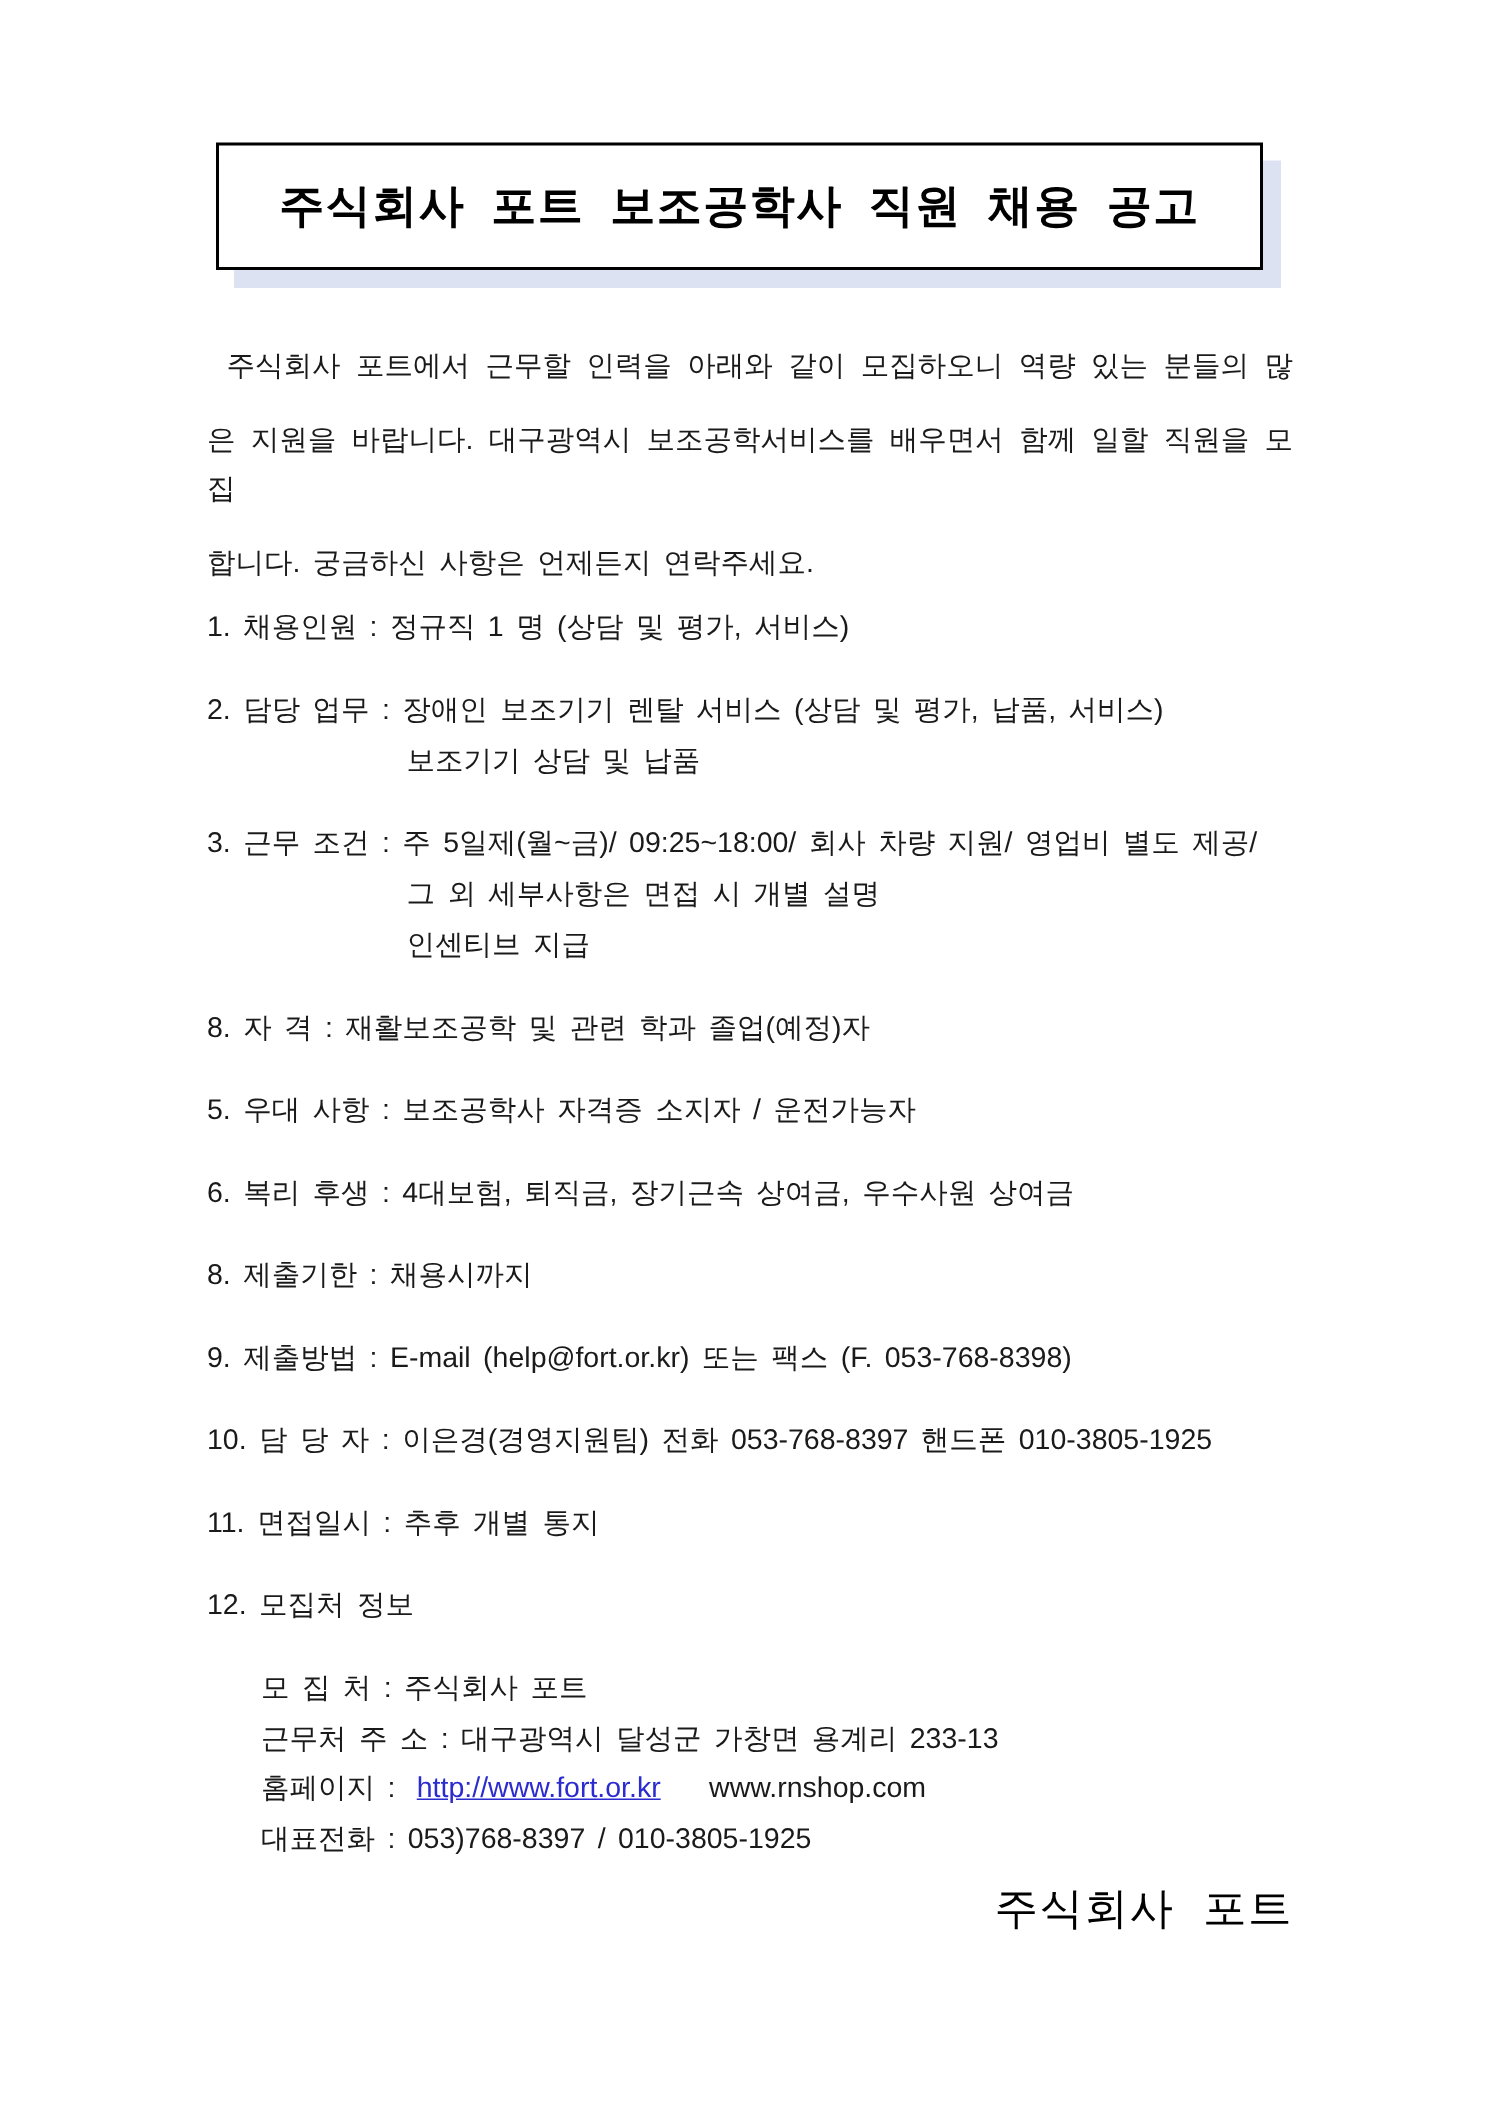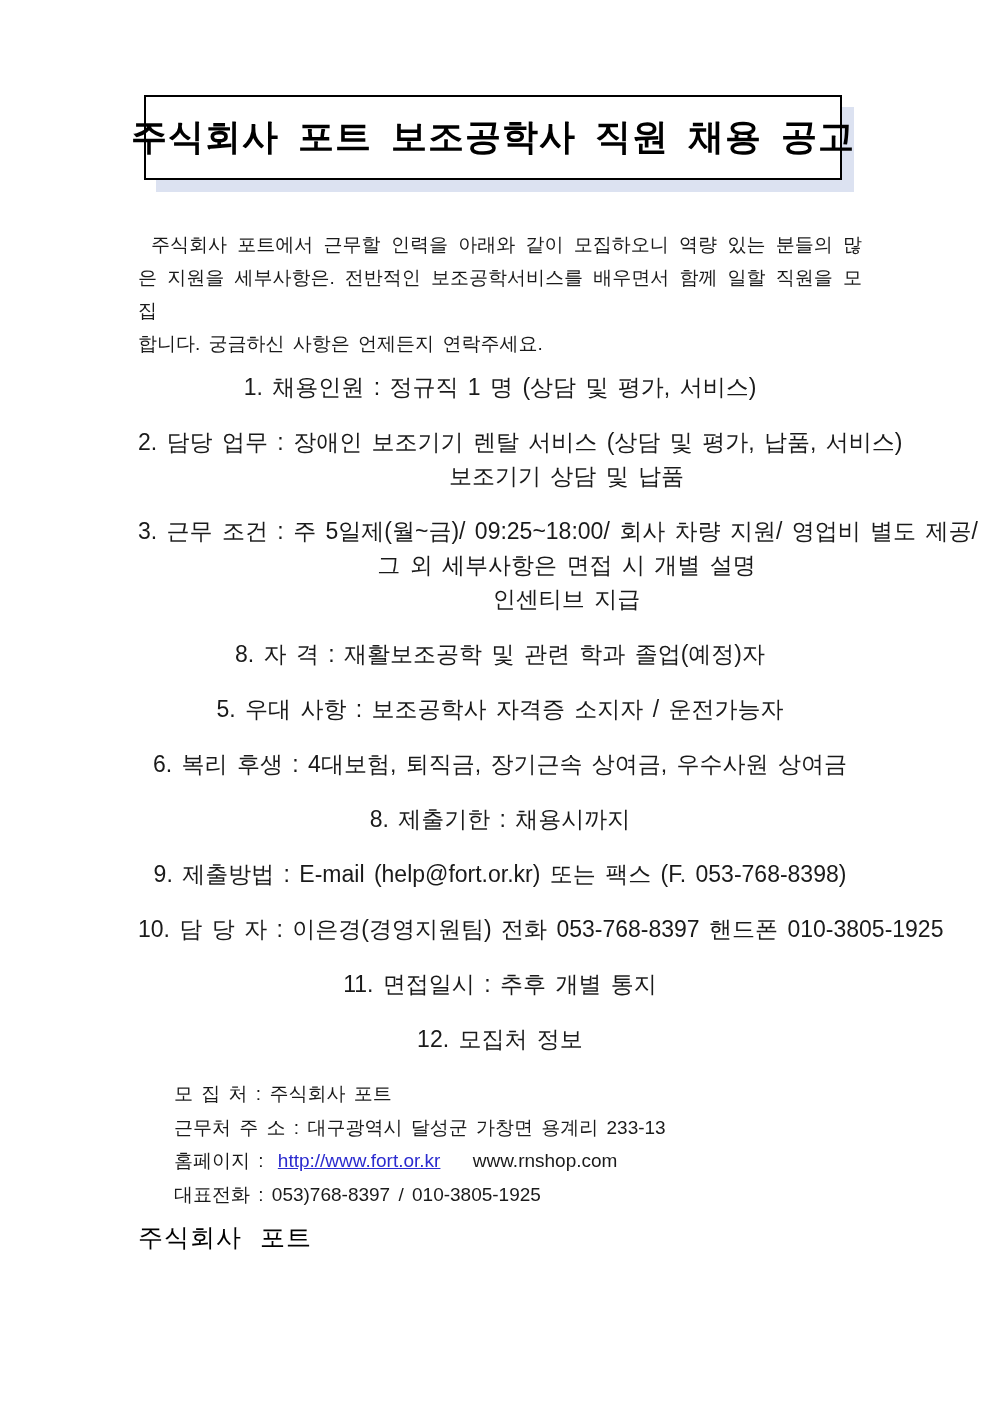--- a/index.html
+++ b/index.html
@@ -21,60 +21,60 @@
   
   .title-box{
     width:698px;height:85px;
     margin-left:6px;
     border:2px solid #000;
     background:#fff;
     box-shadow:12px 12px 0 0 var(--shadow);
     display:flex;align-items:center;justify-content:center;
   }
   .title{
-    font-size:36px;font-weight:bold;color:#000;
+    font-size:30px;font-weight:bold;color:#000;
     letter-spacing:1px;word-spacing:8px;white-space:nowrap;text-align:center;
   }
   
   .intro{margin-top:48px;width:724px;font-size:19px;line-height:33px;word-spacing:3px;}
-  .intro-line{text-align:justify;}
+  .intro-line{text-align:justify;margin-top:16px;}
   .intro-line.jfull{text-align-last:justify;}
   .intro-line.first{text-indent:13px;}
   
-  .list{margin-top:10px;font-size:23px;line-height:34px;word-spacing:3px;text-align:center;}
+  .list{margin-top:10px;font-size:19px;line-height:34px;word-spacing:3px;}
   .item{margin-bottom:21px;}
   .line{white-space:nowrap;}
   .cont{padding-left:133px;}
   .cont-sub{padding-left:70px;}
   
   .info-block{margin-top:13px;padding-left:36px;font-size:19px;line-height:33.5px;word-spacing:3px;}
   .info-line{white-space:nowrap;}
   .label{margin-right:6px;}
   a.link{color:var(--link);text-decoration:underline;cursor:pointer;text-align:right;}
   .extra{margin-left:24px;}
   
   .footer{
     margin-top:10px;
-    text-align:left;
-    font-size:25px;color:#000;
+    text-align:right;
+    font-size:29px;color:#000;
     word-spacing:10px;letter-spacing:1px;
   }
 </style>
 </head>
 <body>
 
 <div class="page">
 
   <div class="title-box">
     <div class="title">주식회사 포트 보조공학사 직원 채용 공고</div>
   </div>
 
   <div class="intro">
     <div class="intro-line jfull first">주식회사 포트에서 근무할 인력을 아래와 같이 모집하오니 역량 있는 분들의 많</div>
-    <div class="intro-line jfull">은 지원을 세부사항은. 전반적인 보조공학서비스를 배우면서 함께 일할 직원을 모집</div>
+    <div class="intro-line jfull">은 지원을 바랍니다. 대구광역시 보조공학서비스를 배우면서 함께 일할 직원을 모집</div>
     <div class="intro-line">합니다. 궁금하신 사항은 언제든지 연락주세요.</div>
   </div>
 
   <div class="list">
 
     <div class="item">
       <div class="line">1. 채용인원 : 정규직 1 명 (상담 및 평가, 서비스)</div>
     </div>
 
     <div class="item">

